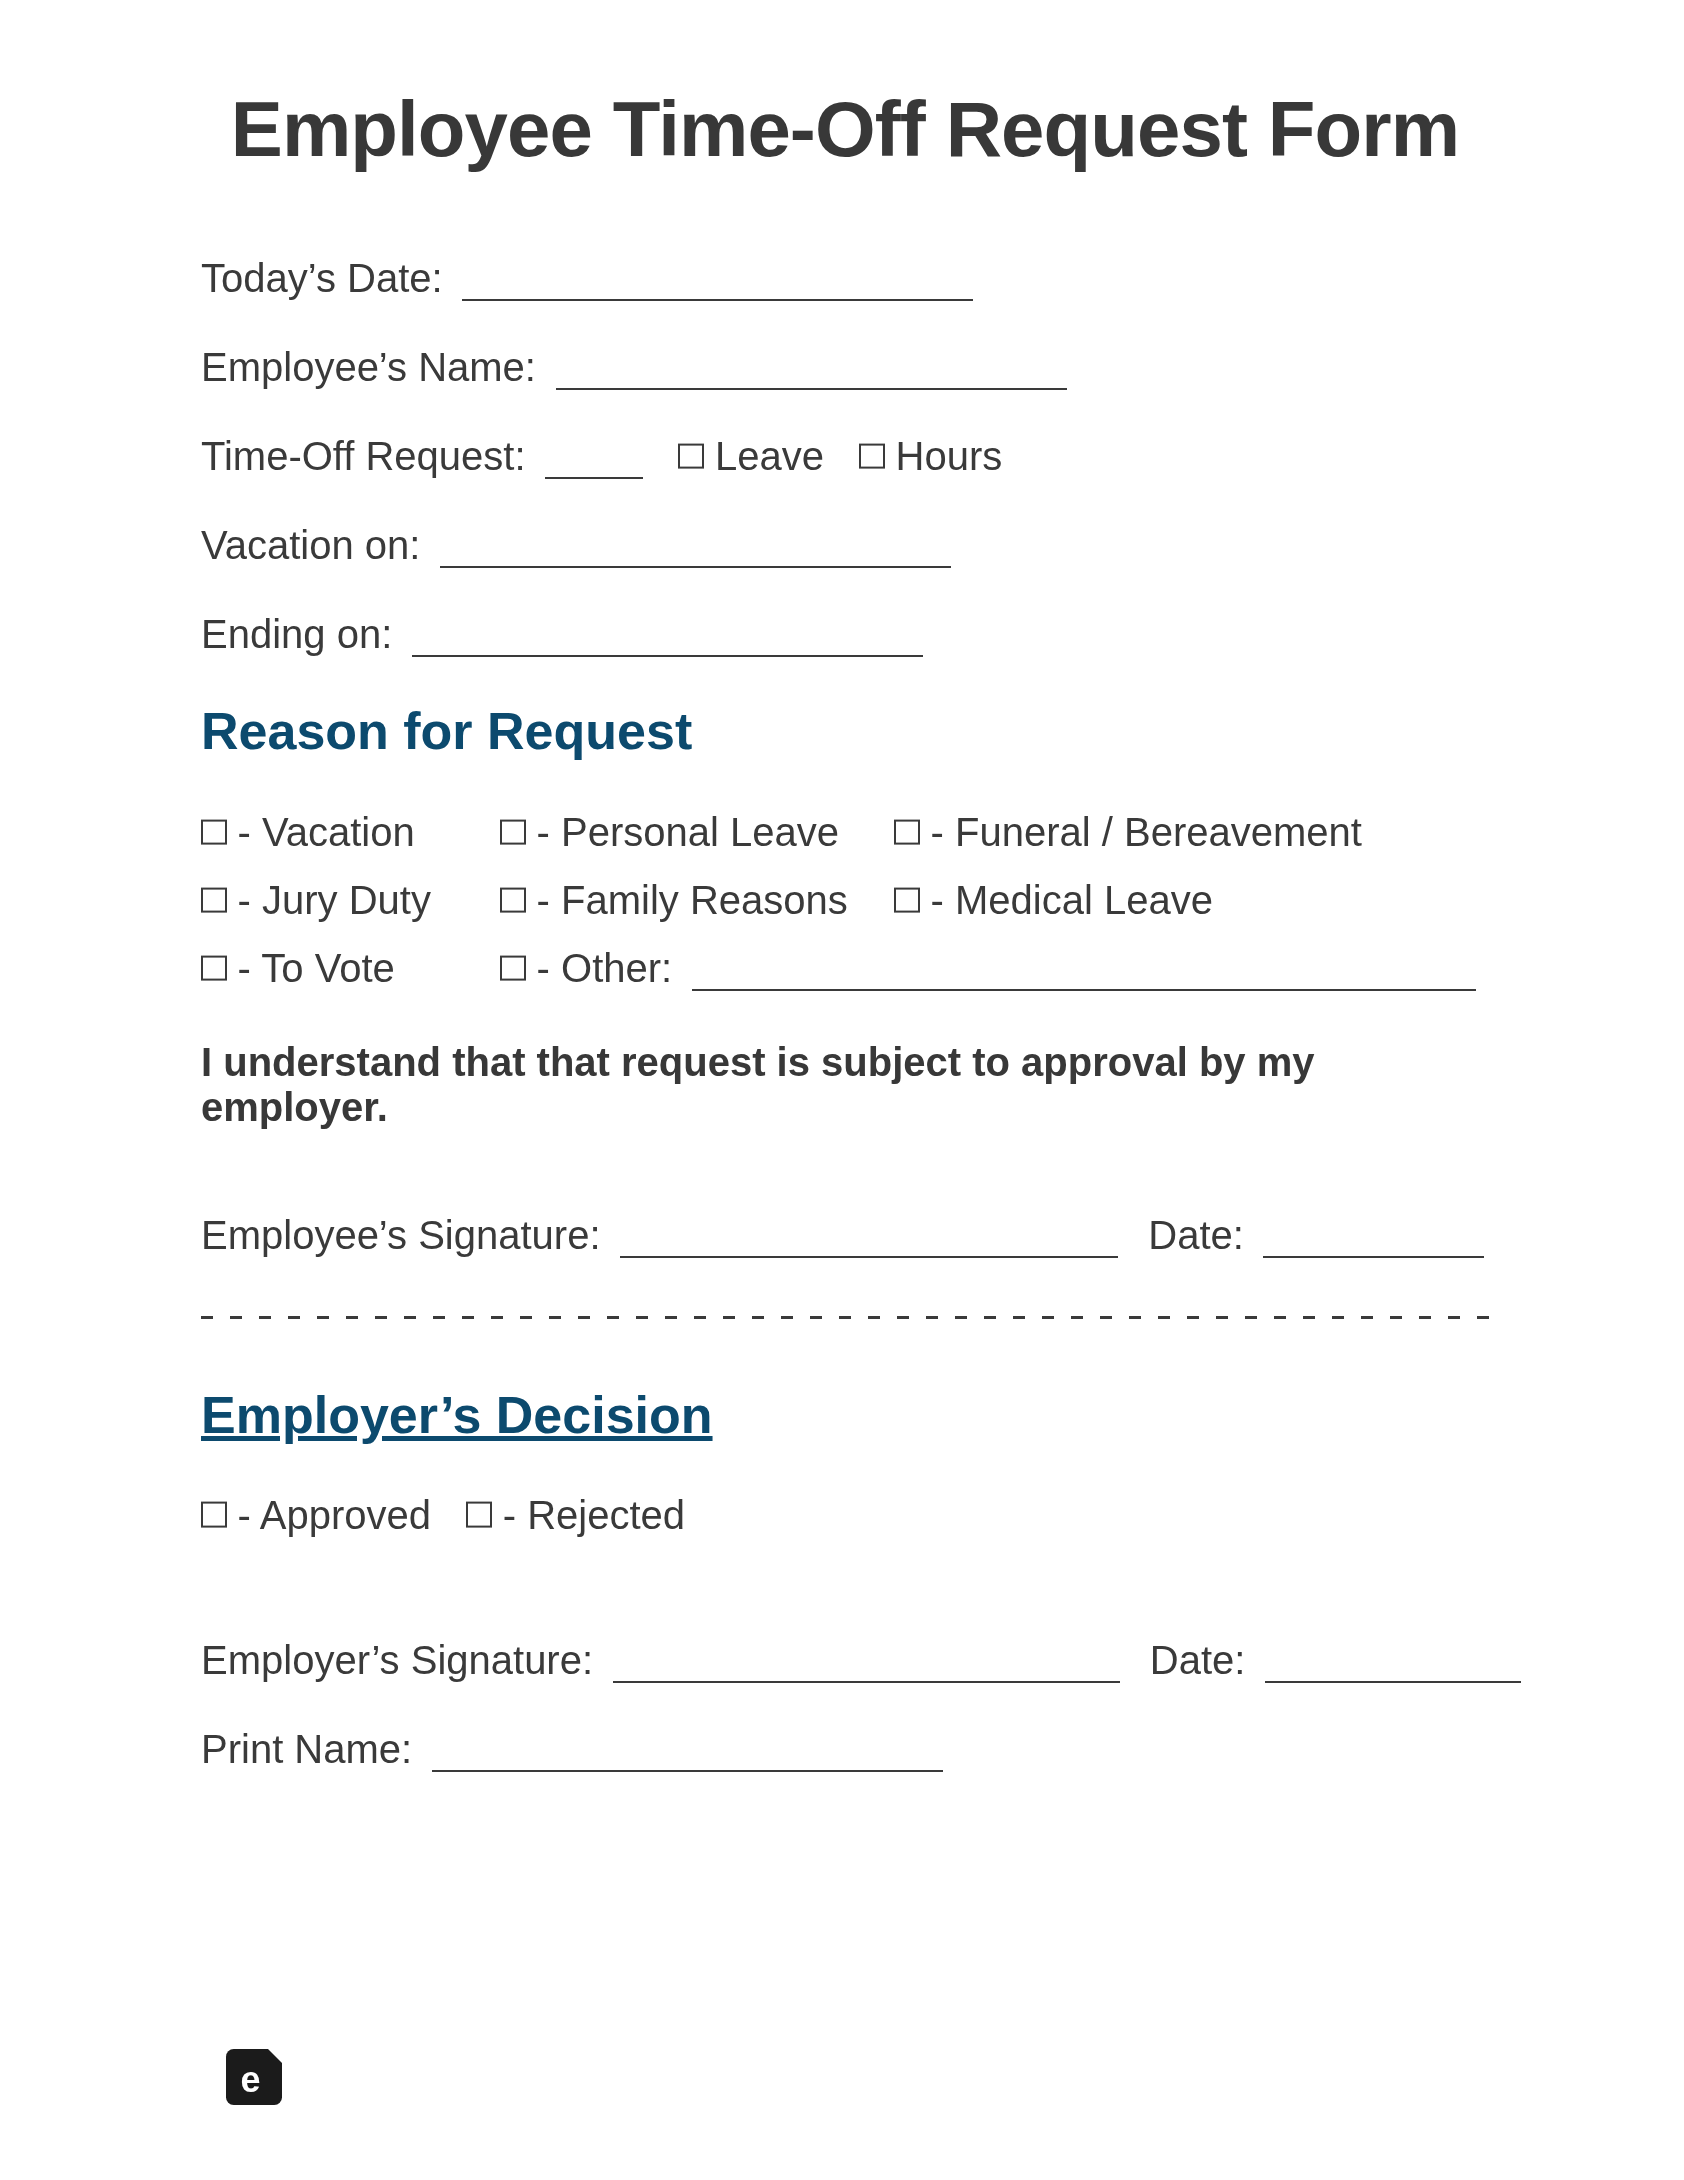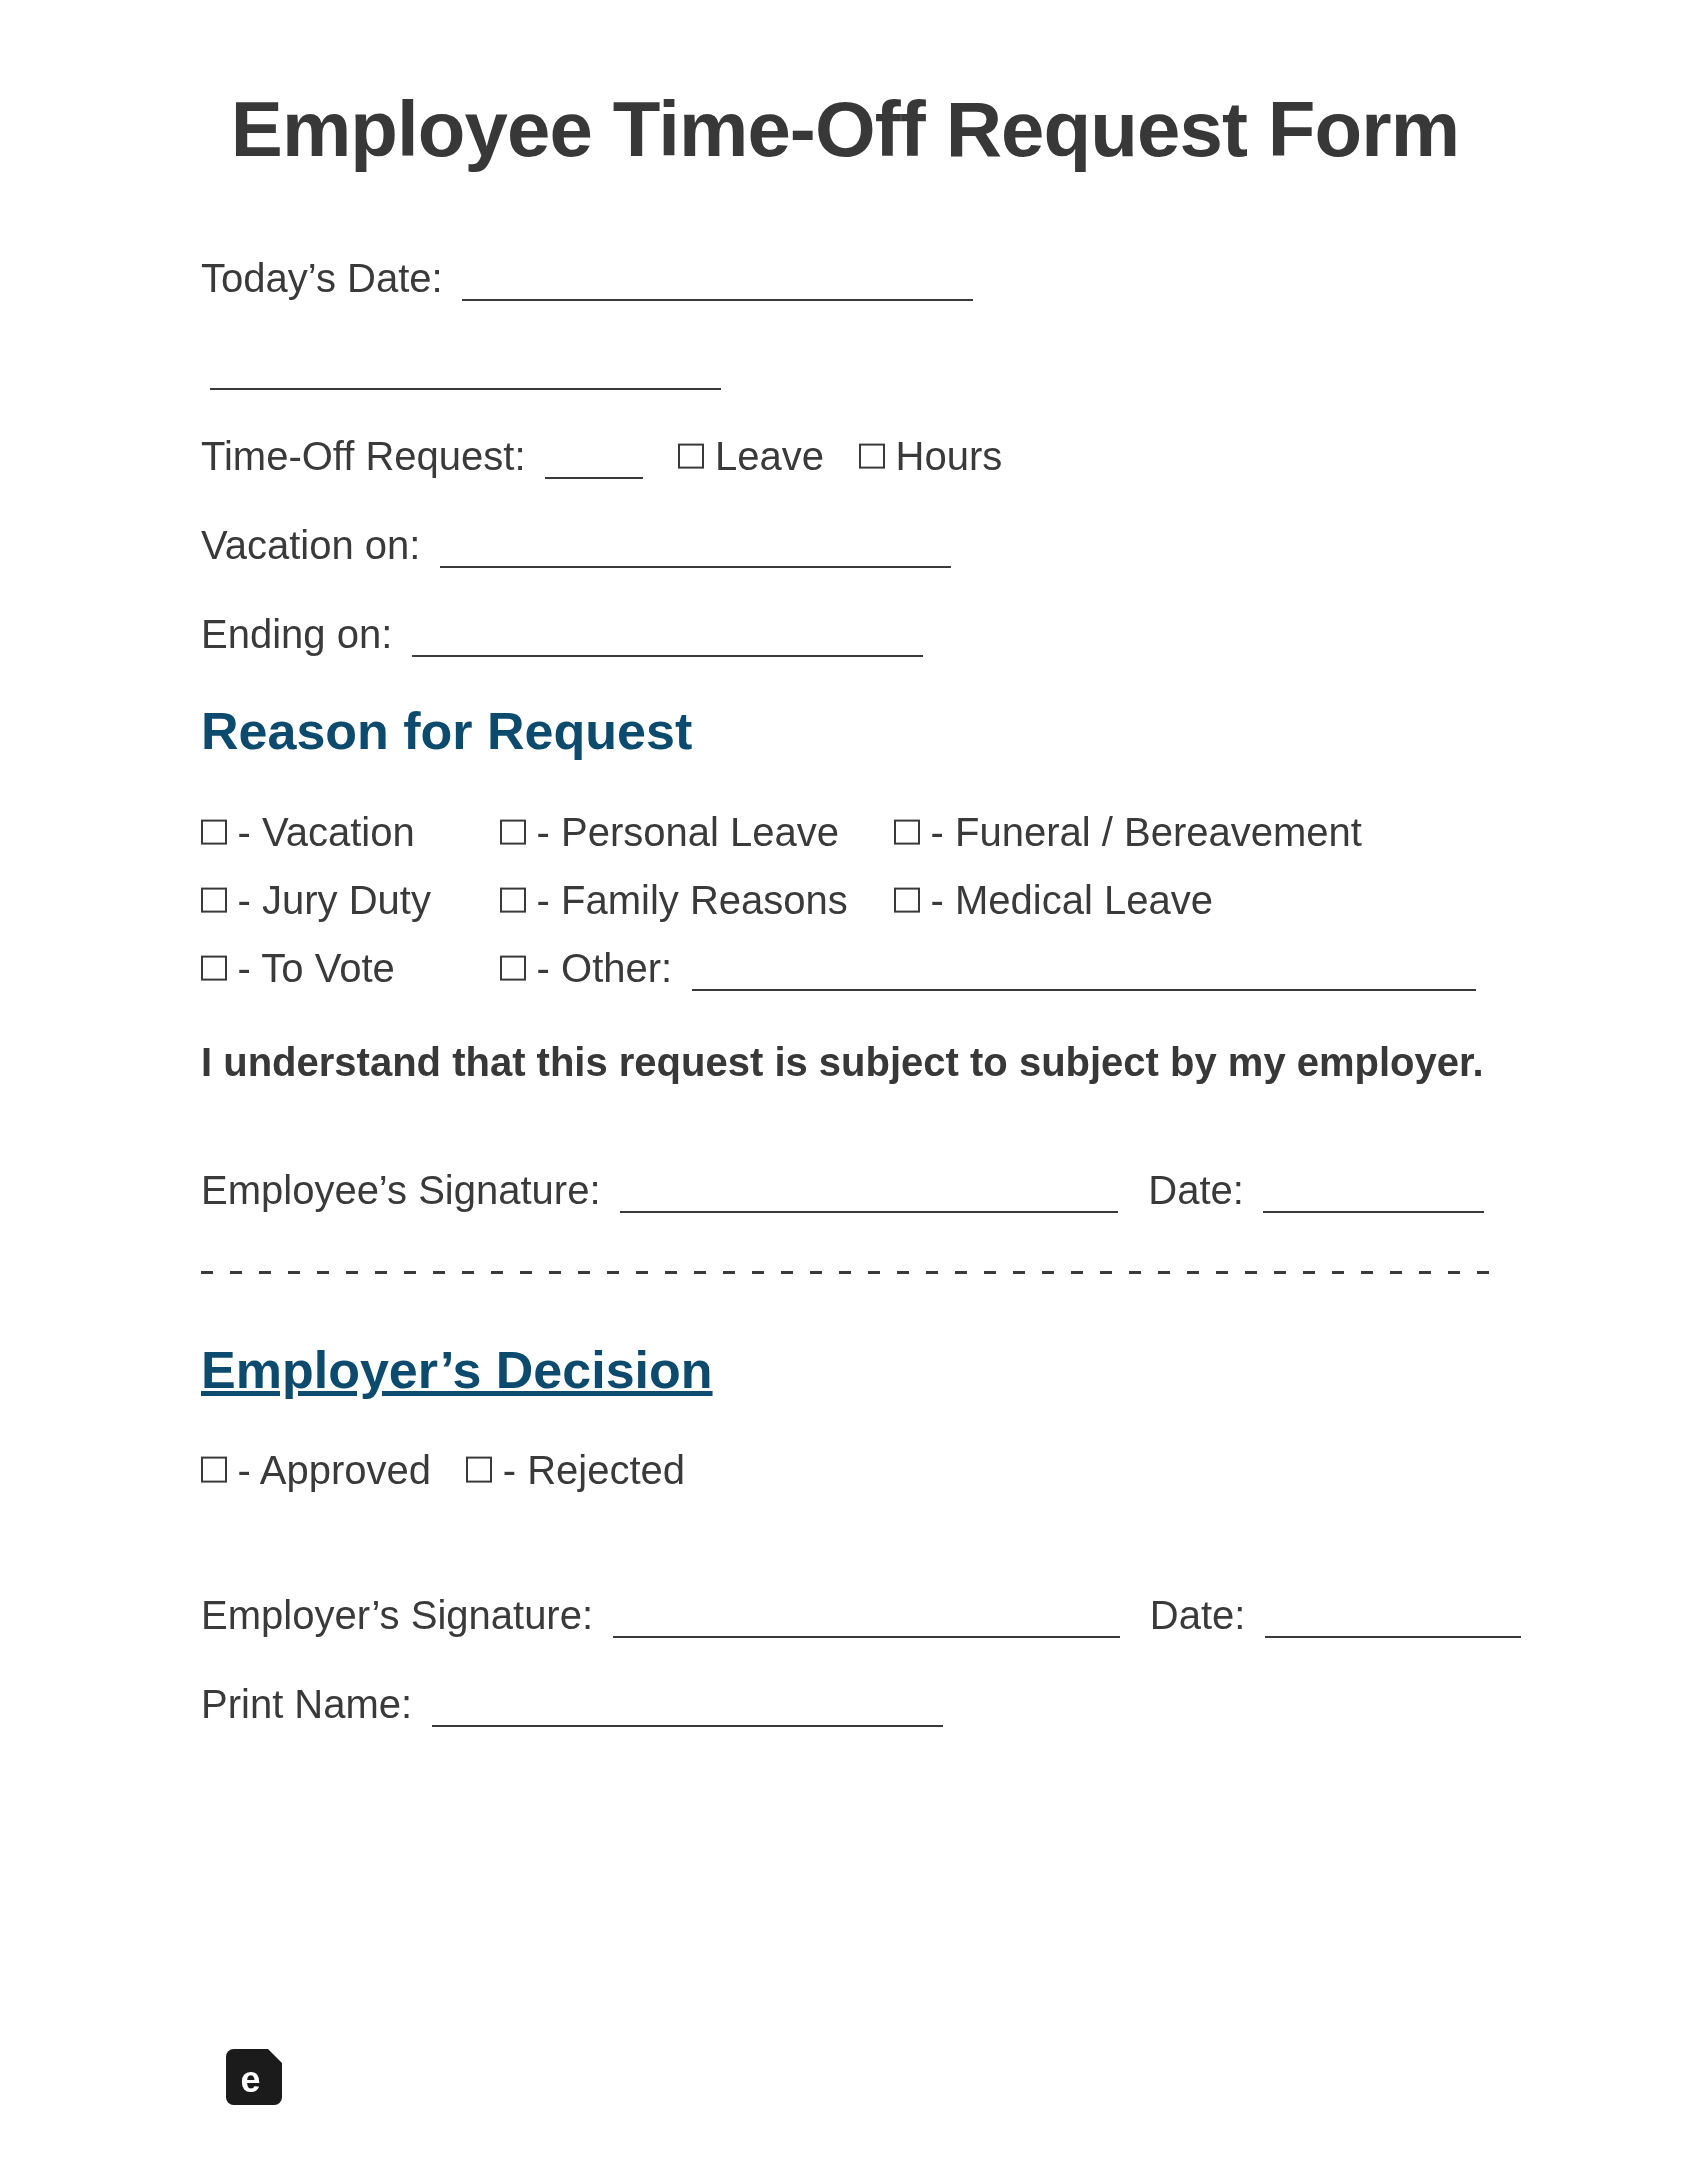--- a/index.html
+++ b/index.html
@@ -41,20 +41,21 @@
 <div class="page">
 
   <h1 class="title">Employee Time-Off Request Form</h1>
 
   <div class="row">
     <span class="lbl">Today’s Date:</span>
     <span class="blank w600"></span>
   </div>
 
   <div class="row">
+    <span class="lbl">Employee’s Name:</span>
     <span class="blank w600"></span>
   </div>
 
   <div class="row">
     <span class="lbl">Time-Off Request:</span>
     <span class="blank w115"></span>
     <span class="cb ml"></span><span class="lbl">Leave</span>
     <span class="cb ml"></span><span class="lbl">Hours</span>
   </div>
 
@@ -91,21 +92,21 @@
     </div>
     <div class="opt">
       <span class="cb"></span><span class="lbl">- To Vote</span>
     </div>
     <div class="opt opt-other">
       <span class="cb"></span><span class="lbl">- Other:</span>
       <span class="blank w925"></span>
     </div>
   </div>
 
-  <div class="statement">I understand that this request is subject to subject by my employer.</div>
+  <div class="statement">I understand that that request is subject to approval by my employer.</div>
 
   <div class="row sig-row">
     <span class="lbl">Employee’s Signature:</span>
     <span class="blank w585"></span>
     <span class="lbl date-lbl">Date:</span>
     <span class="blank w260"></span>
   </div>
 
   <div class="dashes"></div>
 

